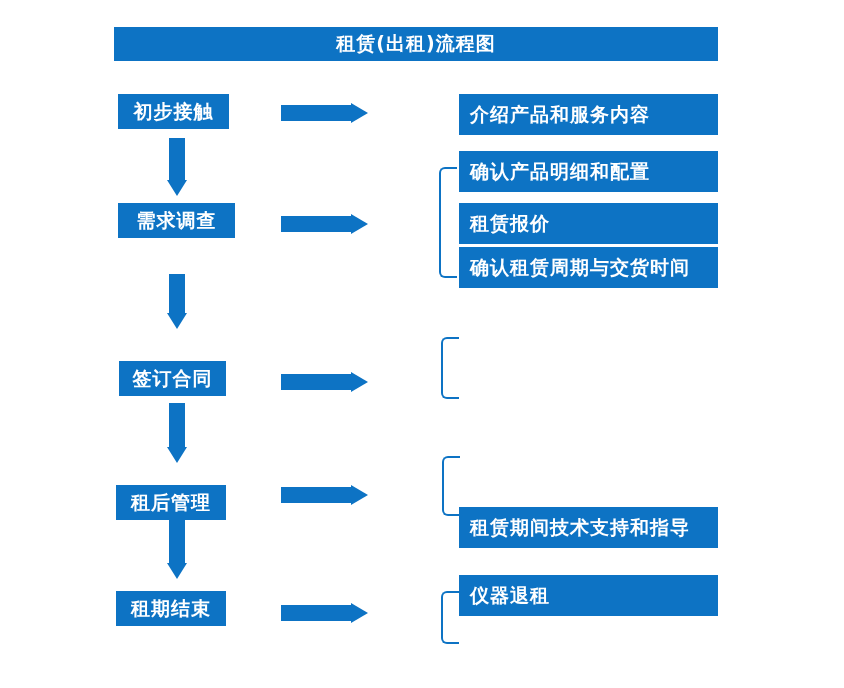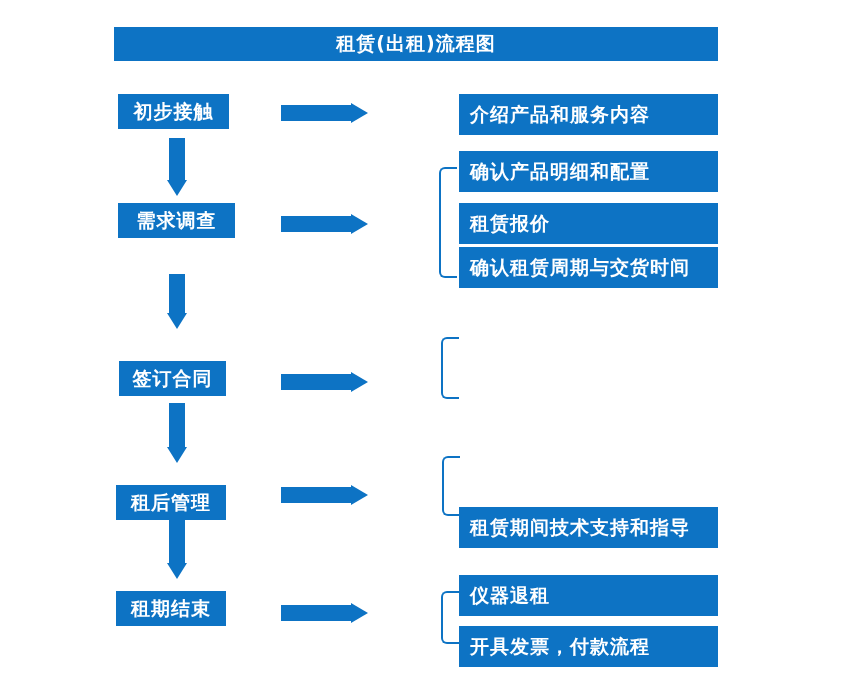--- a/index.html
+++ b/index.html
@@ -76,15 +76,14 @@
   <div class="rbox" style="top:78px;">介绍产品和服务内容</div>
 
   <div class="rbox" style="top:135px;">确认产品明细和配置</div>
   <div class="rbox" style="top:187px;">租赁报价</div>
   <div class="rbox" style="top:231px;">确认租赁周期与交货时间</div>
 
 
   <div class="rbox" style="top:491px;">租赁期间技术支持和指导</div>
 
   <div class="rbox" style="top:559px;">仪器退租</div>
-  <div class="rbox" style="top:610px;">开具发票，付款流程</div>
 
 </div>
 
 </body></html>

